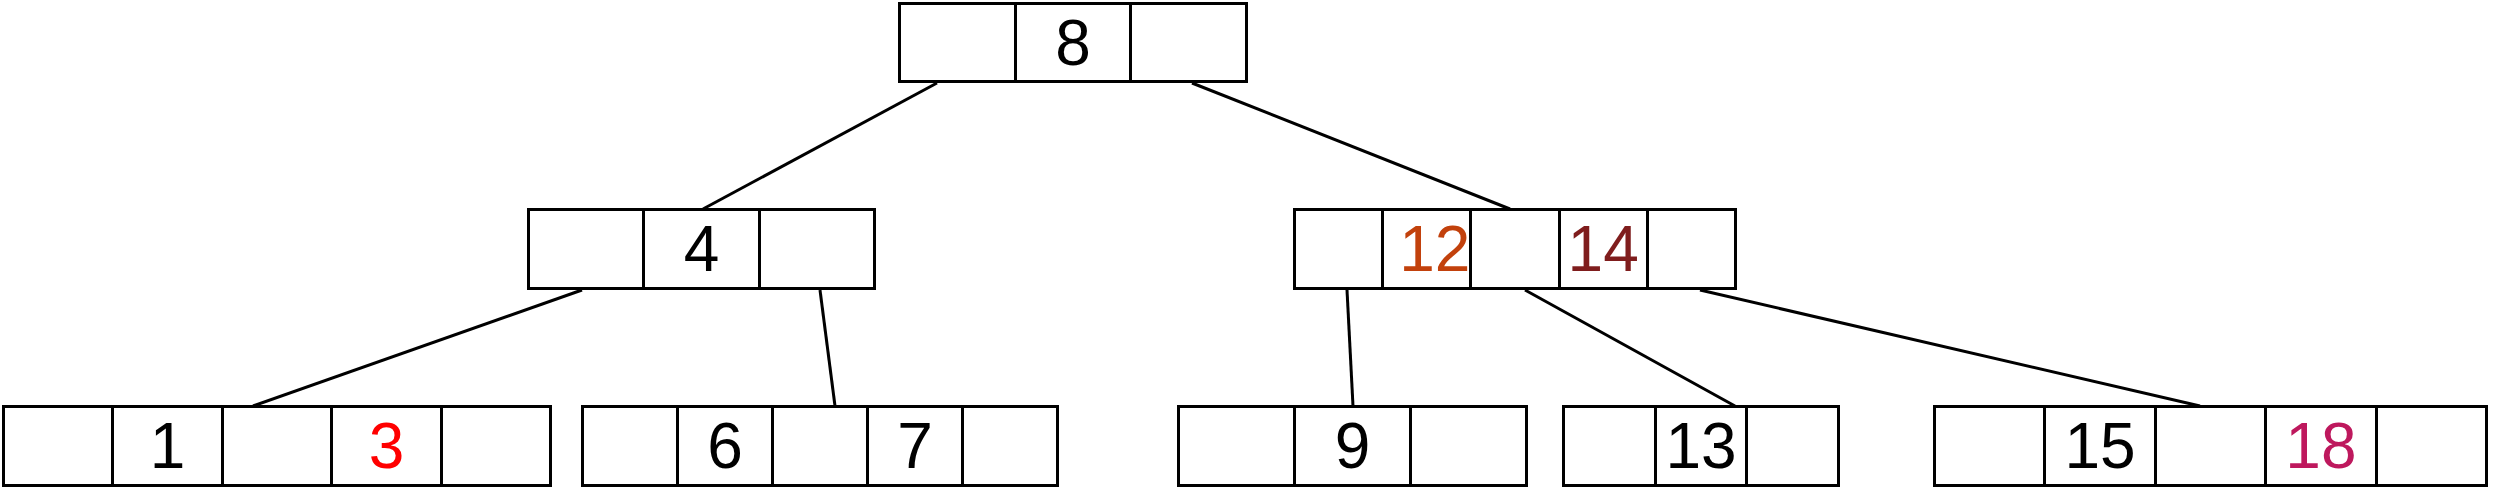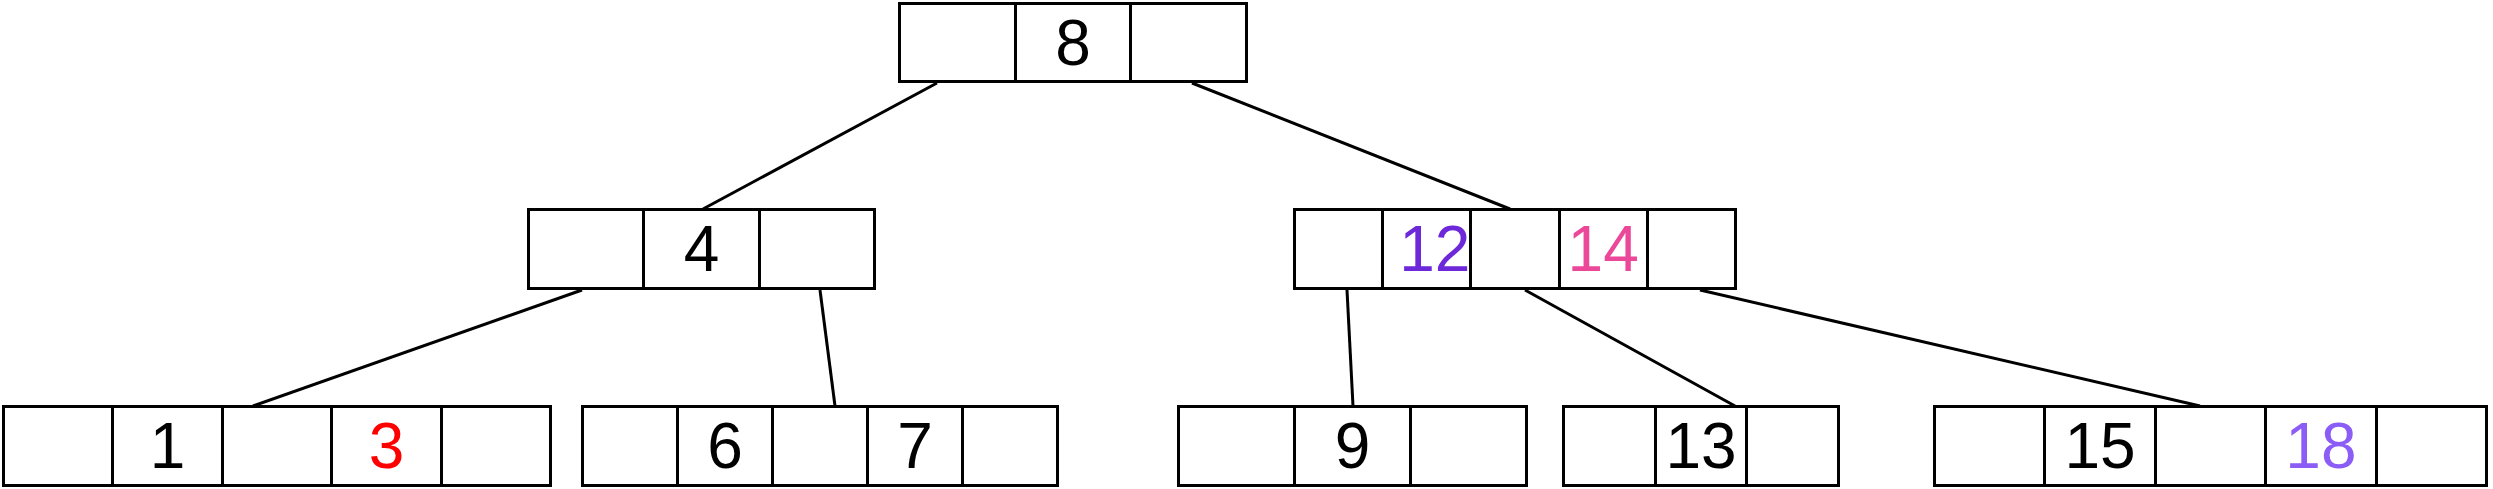--- a/index.html
+++ b/index.html
@@ -71,25 +71,25 @@
     <div class="node" style="left: 527px; top: 208px; width: 349px; height: 82px;">
       <div class="cell"></div>
       <div class="cell">
         <span style="color: rgb(0, 0, 0);">4</span>
       </div>
       <div class="cell"></div>
     </div>
     <div class="node" style="left: 1293px; top: 208px; width: 444px; height: 82px;">
       <div class="cell"></div>
       <div class="cell">
-        <span style="color: #6d28d9; margin-left: 16px;">12</span>
+        <span style="color: #c2410c; margin-left: 16px;">12</span>
       </div>
       <div class="cell"></div>
       <div class="cell">
-        <span style="color: #ec4899;">14</span>
+        <span style="color: #7f1d1d;">14</span>
       </div>
       <div class="cell"></div>
     </div>
     <div class="node" style="left: 2px; top: 405px; width: 550px; height: 82px;">
       <div class="cell"></div>
       <div class="cell">
         <span style="color: rgb(0, 0, 0);">1</span>
       </div>
       <div class="cell"></div>
       <div class="cell">
@@ -122,17 +122,17 @@
       </div>
       <div class="cell"></div>
     </div>
     <div class="node" style="left: 1933px; top: 405px; width: 555px; height: 82px;">
       <div class="cell"></div>
       <div class="cell">
         <span style="color: rgb(0, 0, 0);">15</span>
       </div>
       <div class="cell"></div>
       <div class="cell">
-        <span style="color: #8b5cf6;">18</span>
+        <span style="color: #be185d;">18</span>
       </div>
       <div class="cell"></div>
     </div>
   </div>
 
 </body></html>

